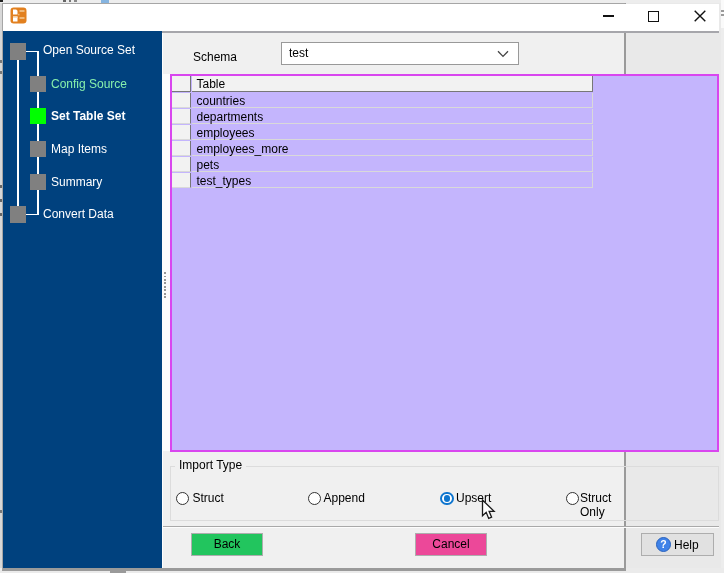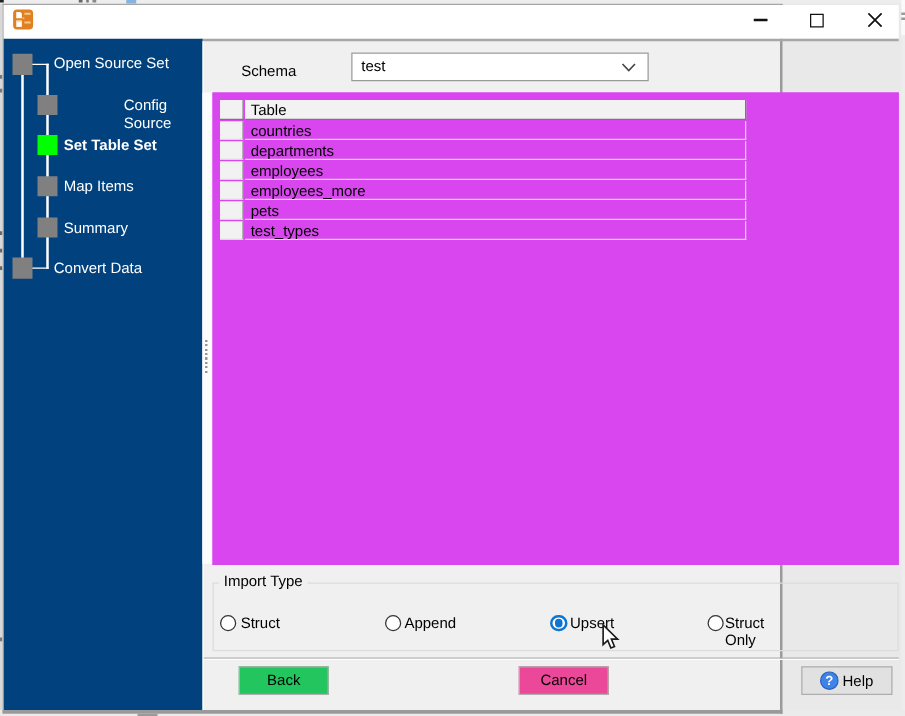--- a/index.html
+++ b/index.html
@@ -62,39 +62,39 @@
     <div class="abs" style="left:22px;top:182.9px;width:14px;height:1.6px;background:#fff;"></div>
 
     <div class="abs" style="left:7px;top:12px;width:16px;height:17px;background:#808080;"></div>
     <div class="abs" style="left:27px;top:45px;width:16px;height:16px;background:#808080;"></div>
     <div class="abs" style="left:27px;top:77px;width:16px;height:16px;background:#00ff00;"></div>
     <div class="abs" style="left:27px;top:110px;width:16px;height:16px;background:#808080;"></div>
     <div class="abs" style="left:27px;top:143px;width:16px;height:16px;background:#808080;"></div>
     <div class="abs" style="left:7px;top:175px;width:16px;height:17px;background:#808080;"></div>
 
     <div class="abs" style="left:40px;top:12px;color:#fff;">Open Source Set</div>
-    <div class="abs" style="left:48px;top:45.5px;color:#ffffff;margin-left:48px;">Config Source</div>
+    <div class="abs" style="left:48px;top:45.5px;color:#86efac;">Config Source</div>
     <div class="abs" style="left:48px;top:78px;color:#fff;font-weight:bold;">Set Table Set</div>
     <div class="abs" style="left:48px;top:110.5px;color:#fff;">Map Items</div>
     <div class="abs" style="left:48px;top:143.5px;color:#fff;">Summary</div>
     <div class="abs" style="left:40px;top:176px;color:#fff;">Convert Data</div>
   </div>
   <div class="abs" style="left:158.5px;top:28.7px;width:1.5px;height:535.3px;background:#fdfdfd;"></div>
 
   <div class="abs" style="left:158.5px;top:70px;width:8px;height:377px;background:#fcfcfc;"></div>
   <div class="abs" style="left:161.3px;top:268px;width:2px;height:28px;background-image:repeating-linear-gradient(#979797 0 1.6px, transparent 1.6px 3.5px);"></div>
 
   <div class="abs" style="left:190px;top:46px;">Schema</div>
   <div class="abs" style="left:278px;top:38px;width:238px;height:23px;background:#fff;border:1px solid #999;"></div>
   <div class="abs" style="left:286px;top:42px;">test</div>
   <svg class="abs" style="left:494px;top:46px;" width="12" height="8" viewBox="0 0 12 8">
     <path d="M1,1.2 L6,6.4 L11,1.2" fill="none" stroke="#444" stroke-width="1.3"></path>
   </svg>
 
-  <div class="abs" style="left:166.5px;top:70px;width:549px;height:378px;background:#d946ef;border:6px solid #d946ef;">
+  <div class="abs" style="left:166.5px;top:70px;width:549px;height:378px;background:#c4b5fd;border:2px solid #d946ef;">
 
     <div class="abs" style="left:0;top:0;width:19px;height:16px;background:#f2f2f2;border-right:1px solid #777;border-bottom:1px solid #777;"></div>
     <div class="abs" style="left:20px;top:0;width:401px;height:16px;background:#f2f2f2;border-right:1px solid #777;border-bottom:1px solid #777;"></div>
     <div class="abs" style="left:25px;top:1px;">Table</div>
 
     <div class="abs" style="left:0;top:17px;width:19px;height:15px;background:#f2f2f2;border-right:1px solid #777;border-bottom:1px solid #d9d9d9;"></div>
     <div class="abs" style="left:0;top:33px;width:19px;height:15px;background:#f2f2f2;border-right:1px solid #777;border-bottom:1px solid #d9d9d9;"></div>
     <div class="abs" style="left:0;top:49px;width:19px;height:15px;background:#f2f2f2;border-right:1px solid #777;border-bottom:1px solid #d9d9d9;"></div>
     <div class="abs" style="left:0;top:65px;width:19px;height:15px;background:#f2f2f2;border-right:1px solid #777;border-bottom:1px solid #d9d9d9;"></div>
     <div class="abs" style="left:0;top:81px;width:19px;height:15px;background:#f2f2f2;border-right:1px solid #777;border-bottom:1px solid #d9d9d9;"></div>

